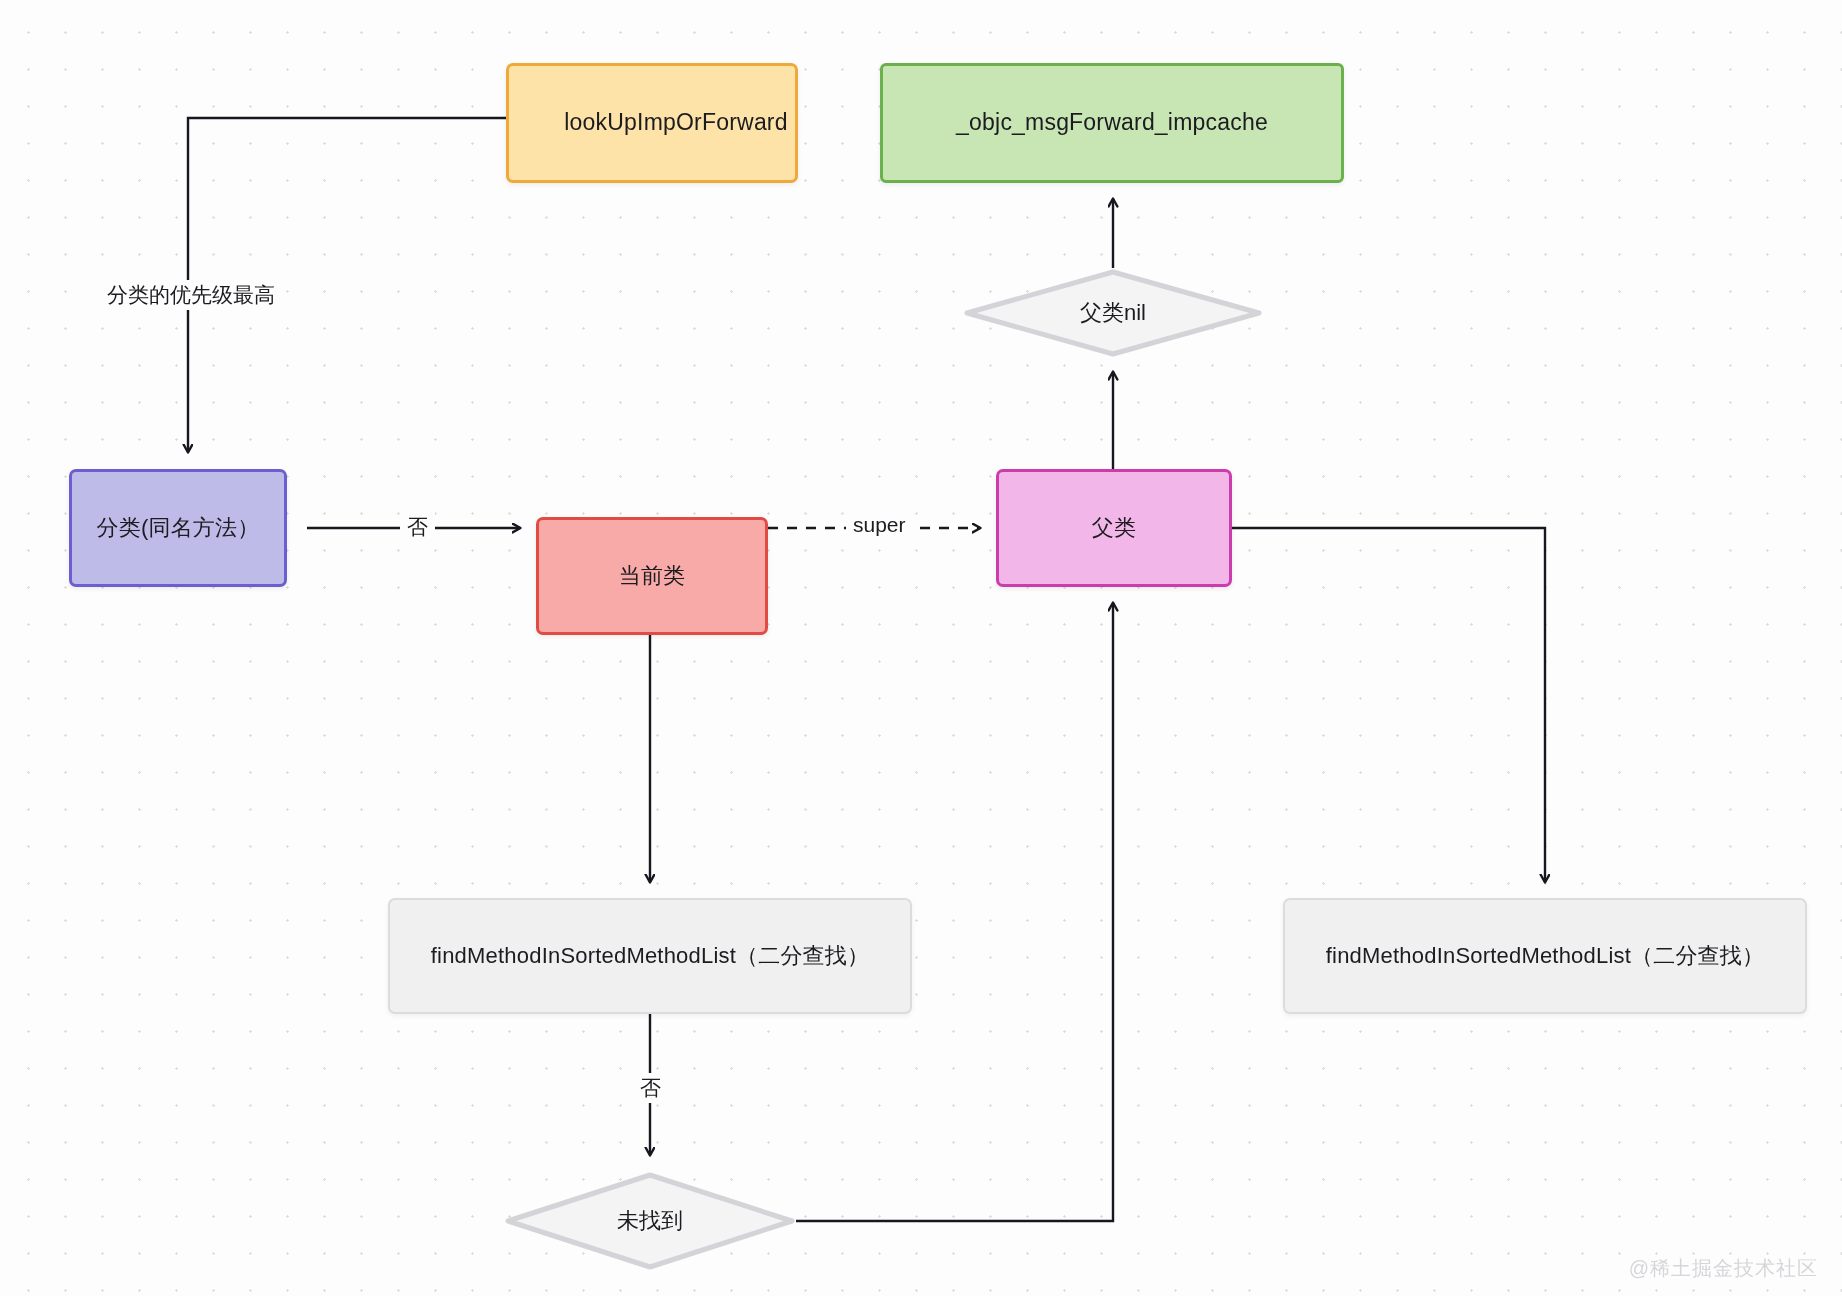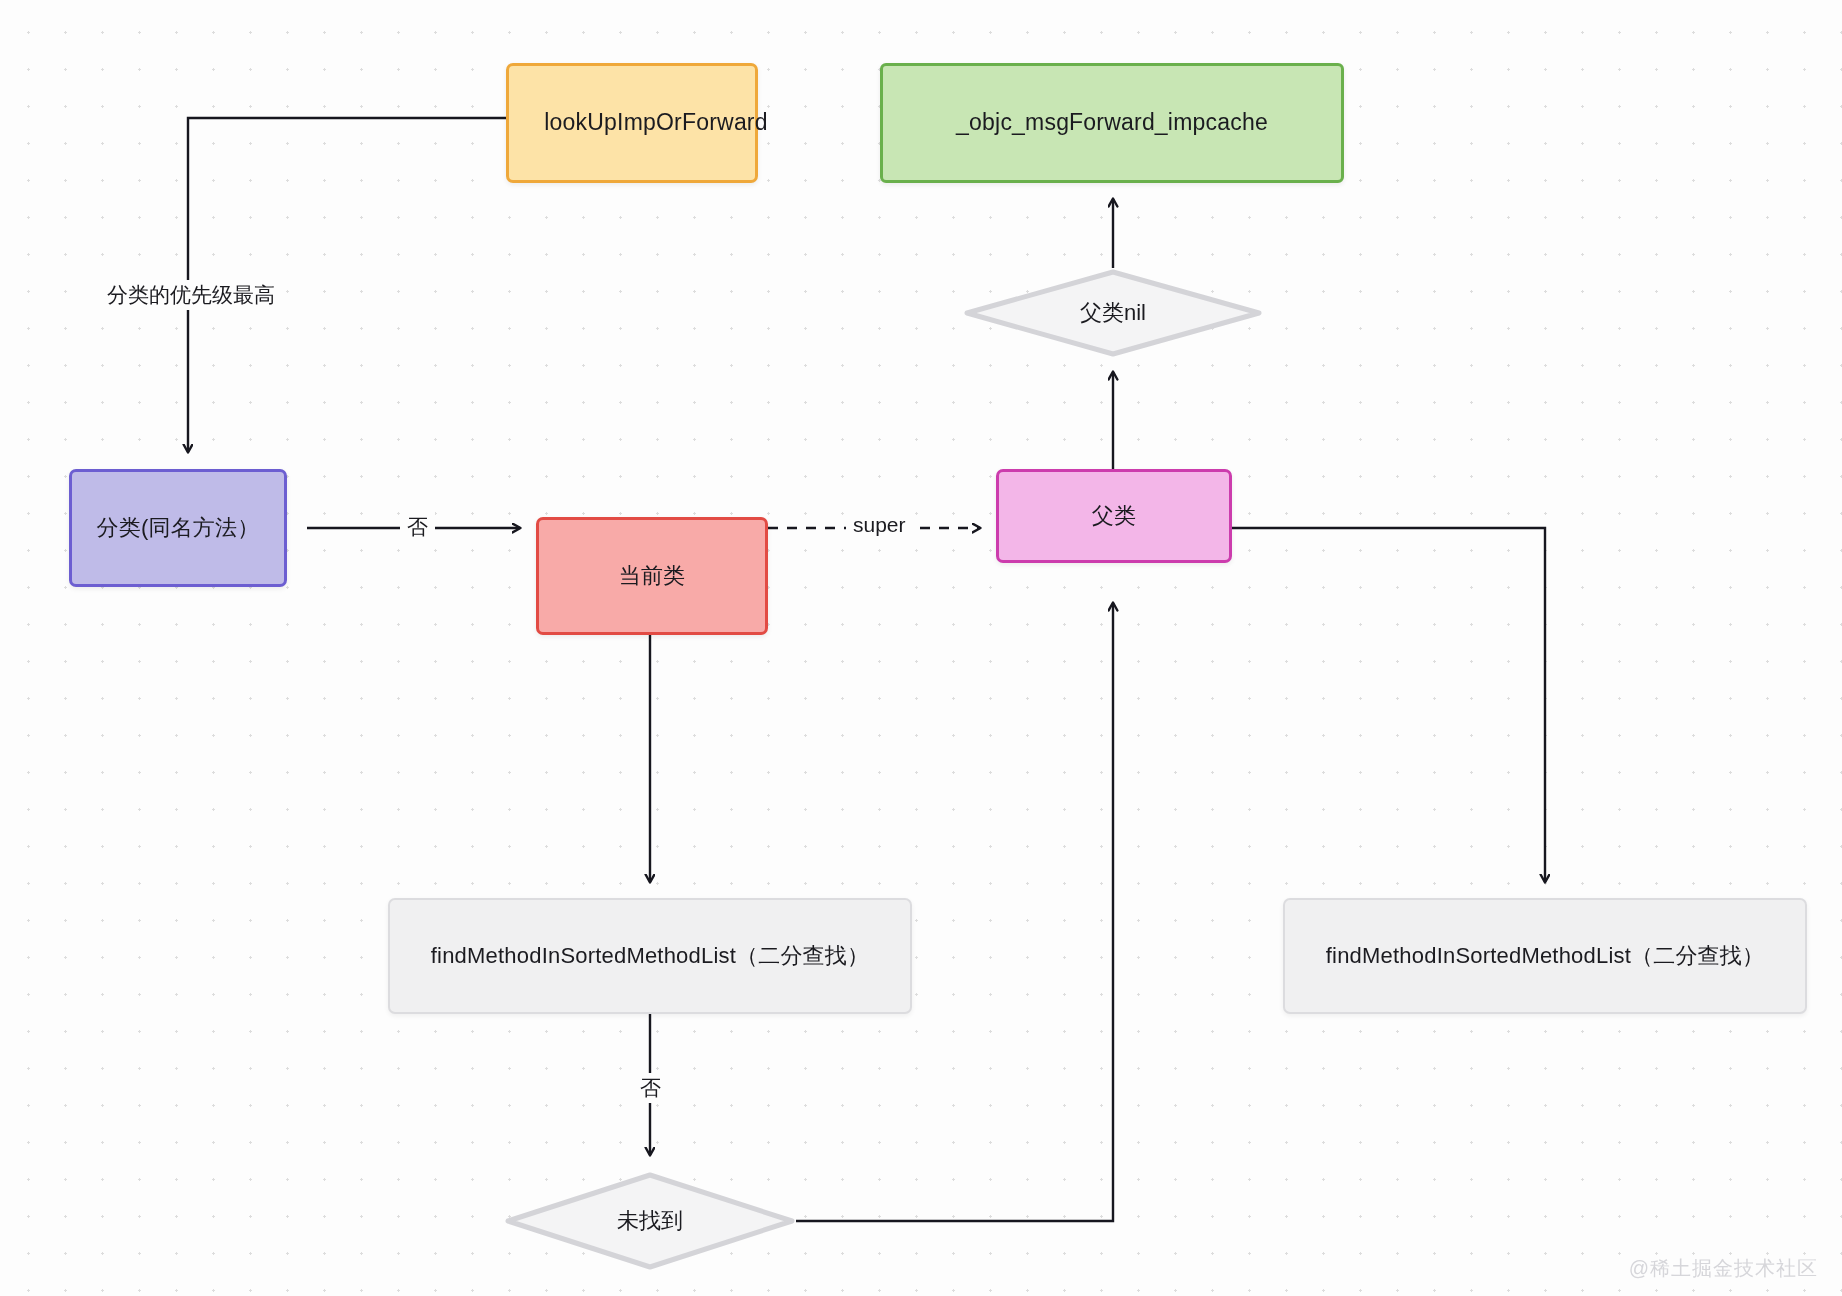--- a/index.html
+++ b/index.html
@@ -38,21 +38,21 @@
     text-align: center;
     color: #1b1b20;
     line-height: 1.35;
     letter-spacing: 0.2px;
   }
   .boxnode {
     border-style: solid;
     border-radius: 7px;
   }
   .n-lookup {
-    left: 506px; top: 63px; width: 252px; height: 120px;
+    left: 506px; top: 63px; width: 292px; height: 120px;
     background: #fde3a7;
     border-color: #efa83a;
     border-width: 3px;
     font-size: 23px;
     box-shadow: 0 2px 5px rgba(0,0,0,0.07);
     padding-left: 48px;
   }
   .n-msgfwd {
     left: 880px; top: 63px; width: 464px; height: 120px;
     background: #c8e6b4;
@@ -73,21 +73,21 @@
   .n-current {
     left: 536px; top: 469px; width: 232px; height: 118px;
     background: #f8aaa8;
     border-color: #e24b44;
     border-width: 3px;
     font-size: 22px;
     box-shadow: 0 2px 5px rgba(0,0,0,0.07);
     margin-top: 48px;
   }
   .n-super {
-    left: 996px; top: 469px; width: 236px; height: 94px;
+    left: 996px; top: 469px; width: 236px; height: 118px;
     background: #f3b6e8;
     border-color: #cc3cad;
     border-width: 3px;
     font-size: 22px;
     box-shadow: 0 2px 5px rgba(0,0,0,0.07);
   }
   .n-findleft {
     left: 388px; top: 898px; width: 524px; height: 116px;
     background: #f0f0f1;
     border-color: #dcdcdf;

